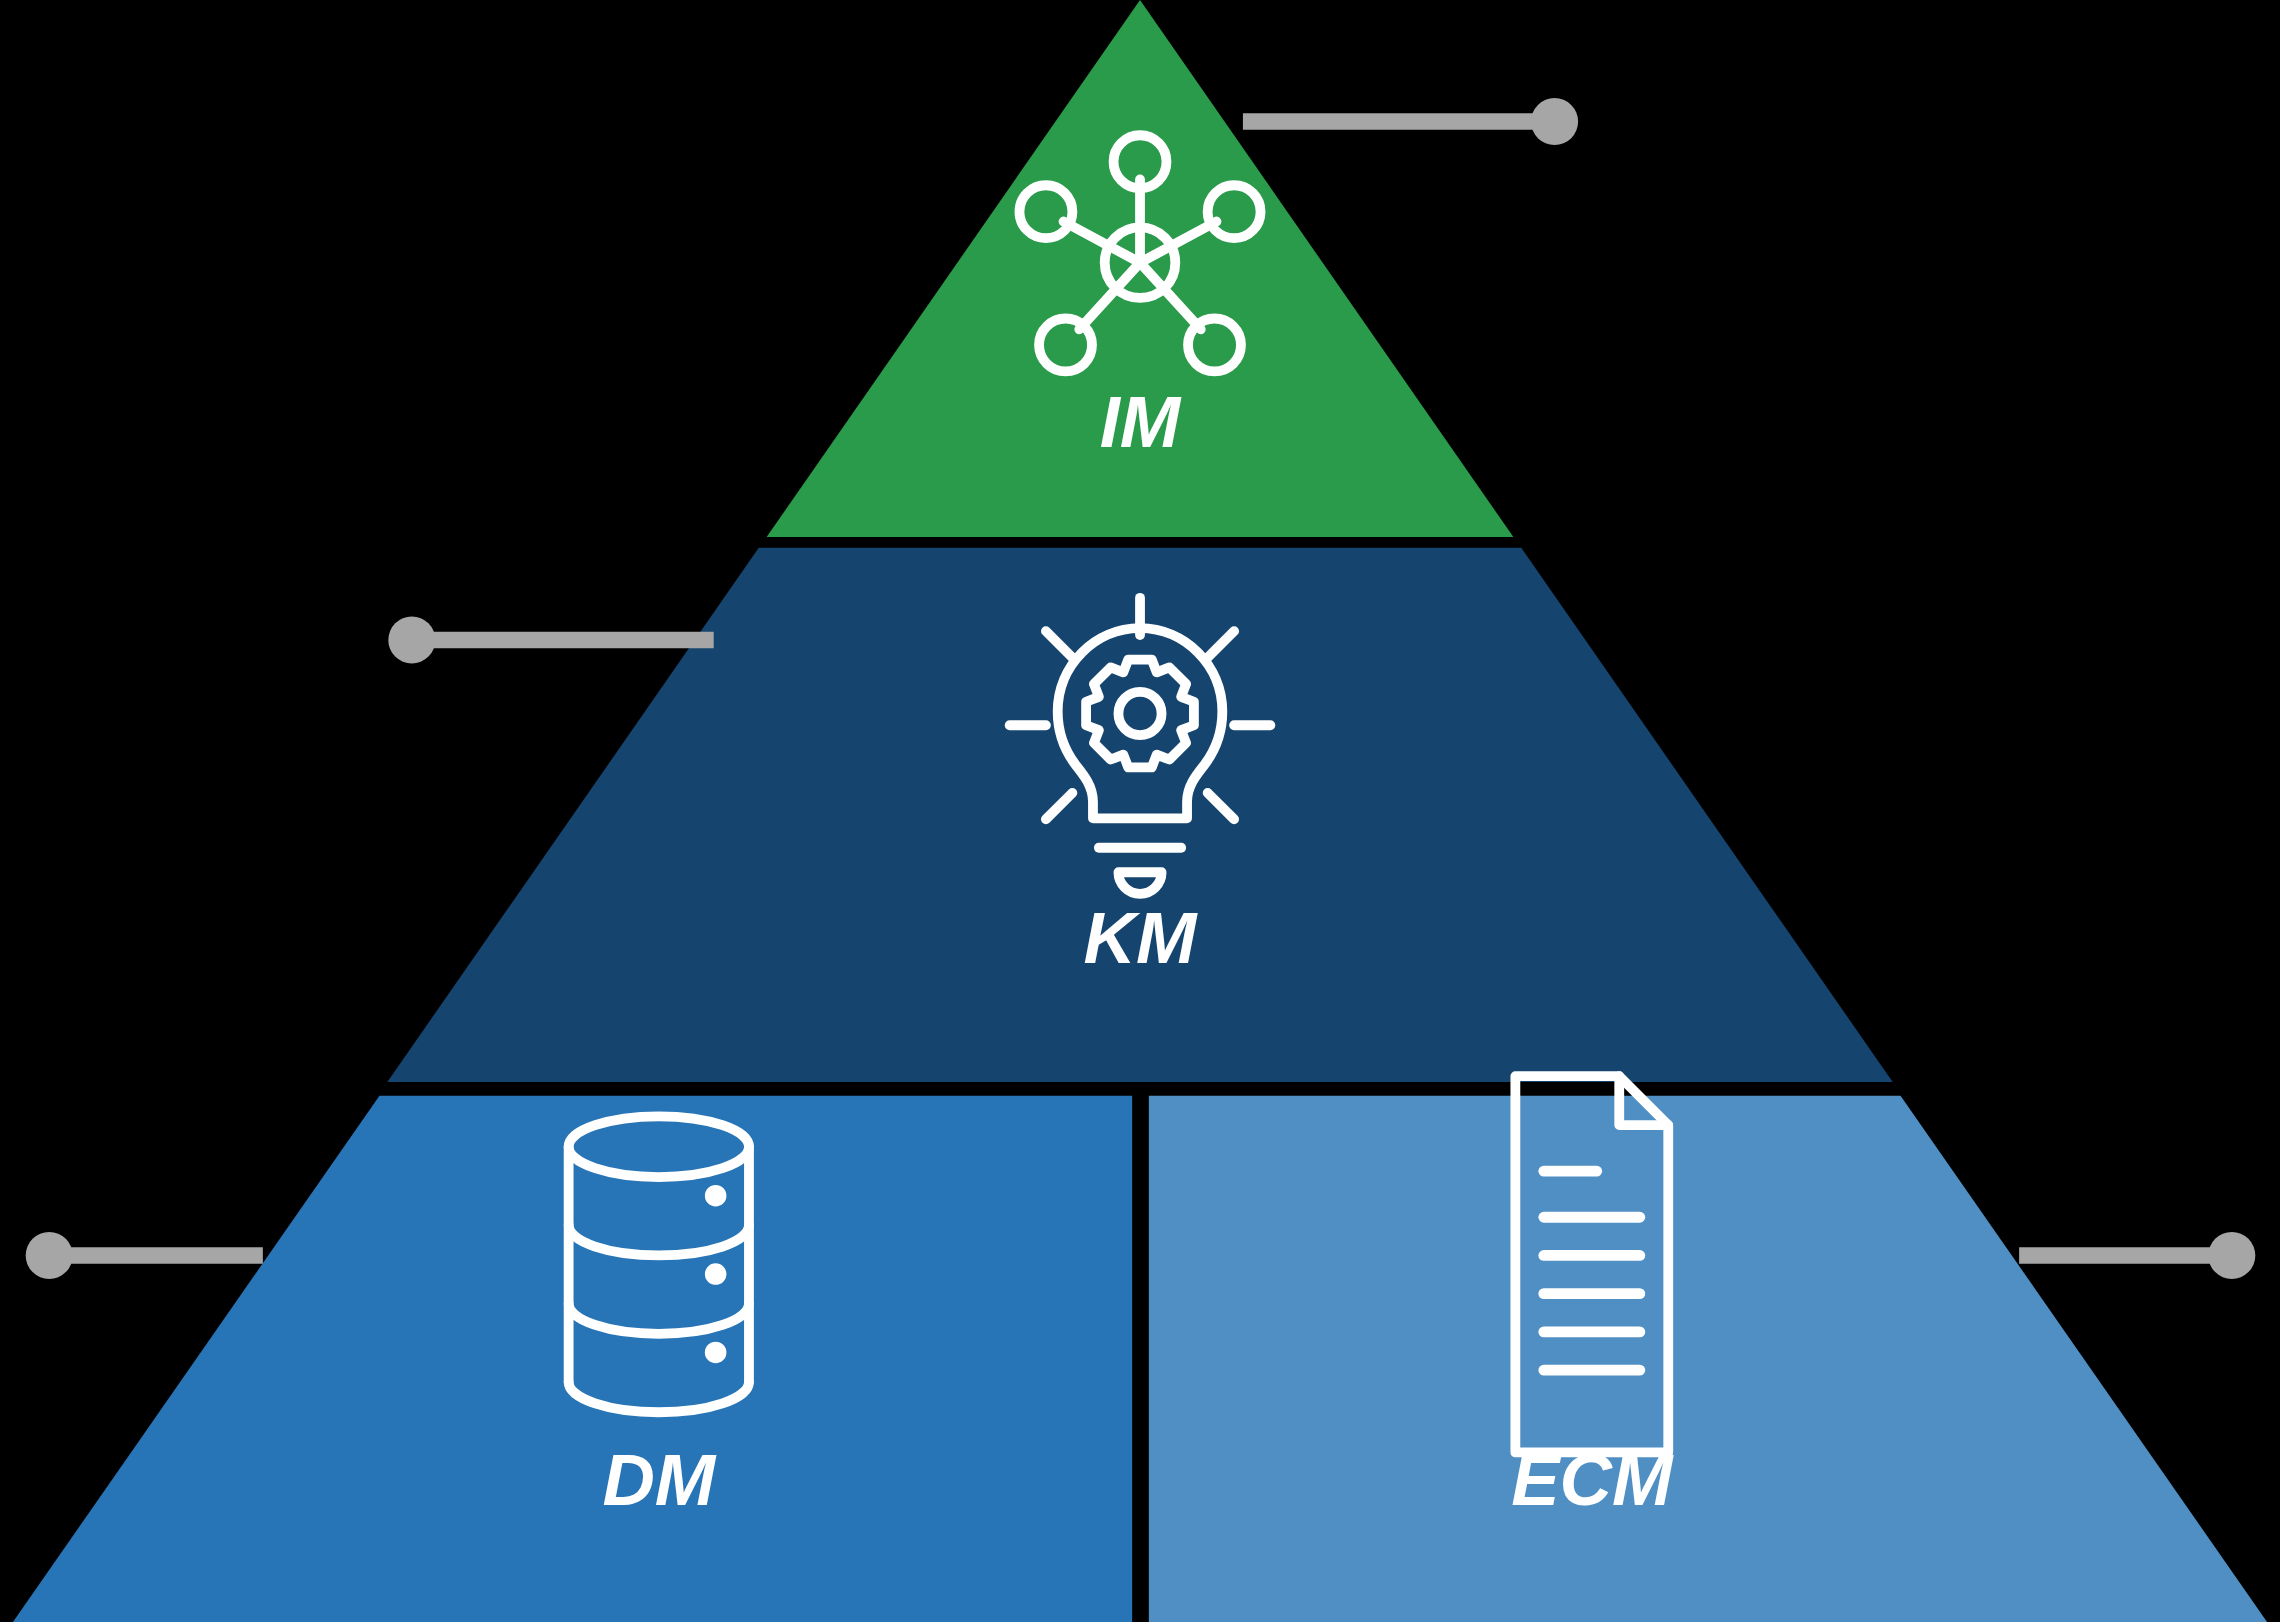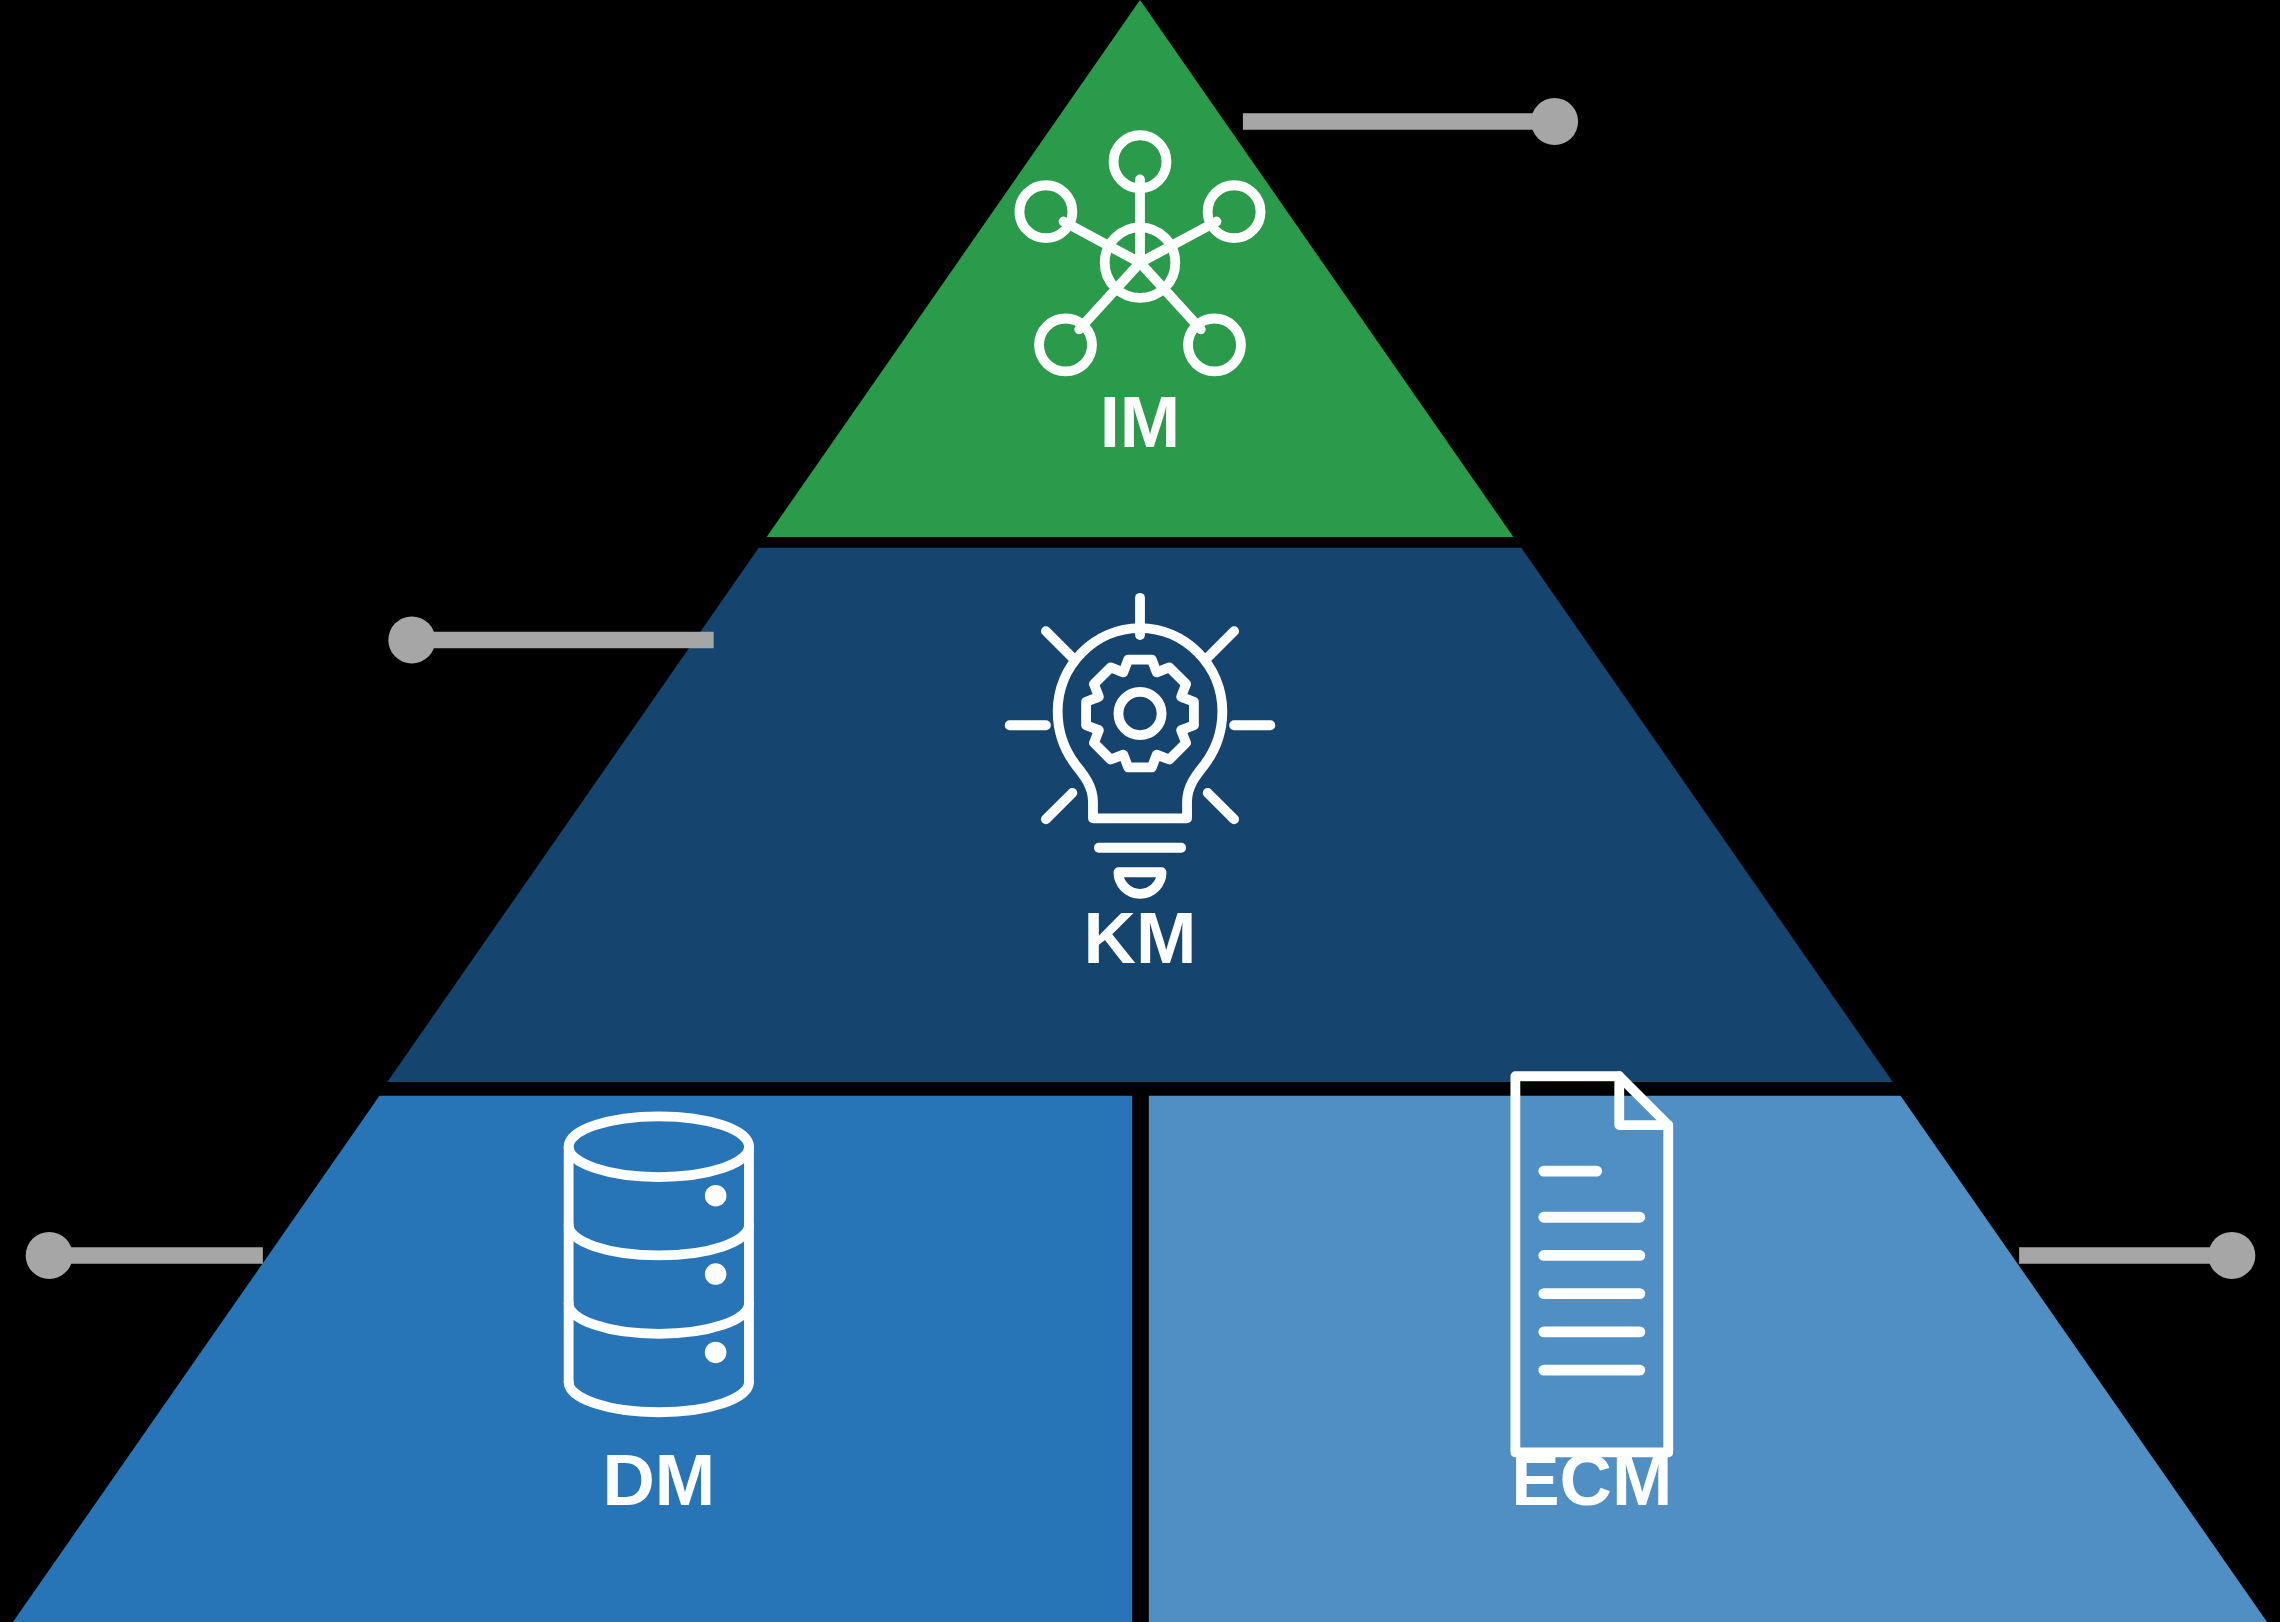--- a/index.html
+++ b/index.html
@@ -11,20 +11,21 @@
     width: 2281px;
     height: 1622px;
     overflow: hidden;
     font-family: "Liberation Sans", sans-serif;
   }
   #stage {
     position: relative;
     width: 2281px;
     height: 1622px;
     background: #000000;
+    font-style: italic;
   }
   #pyramid-svg {
     position: absolute;
     top: 0;
     left: 0;
     width: 2281px;
     height: 1622px;
     display: block;
   }
   .tier-label {

